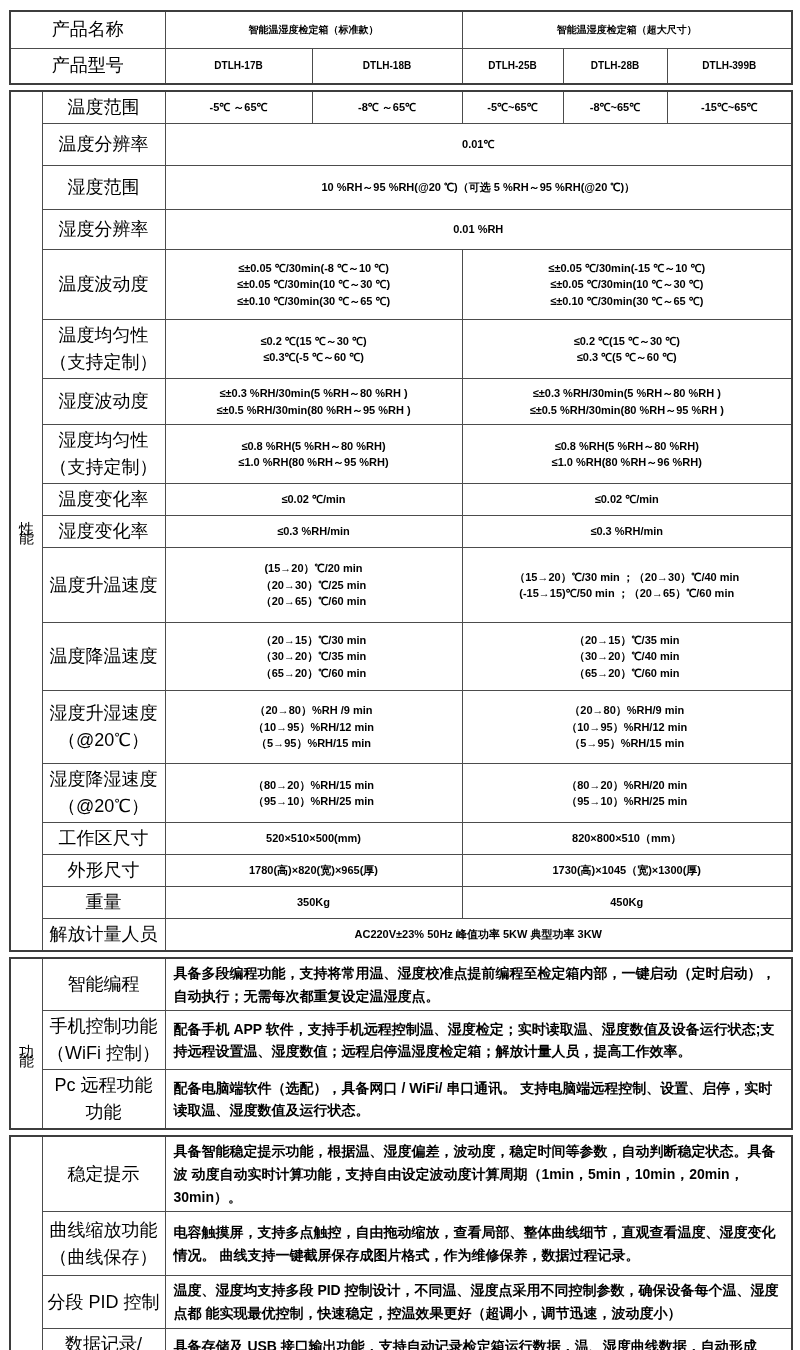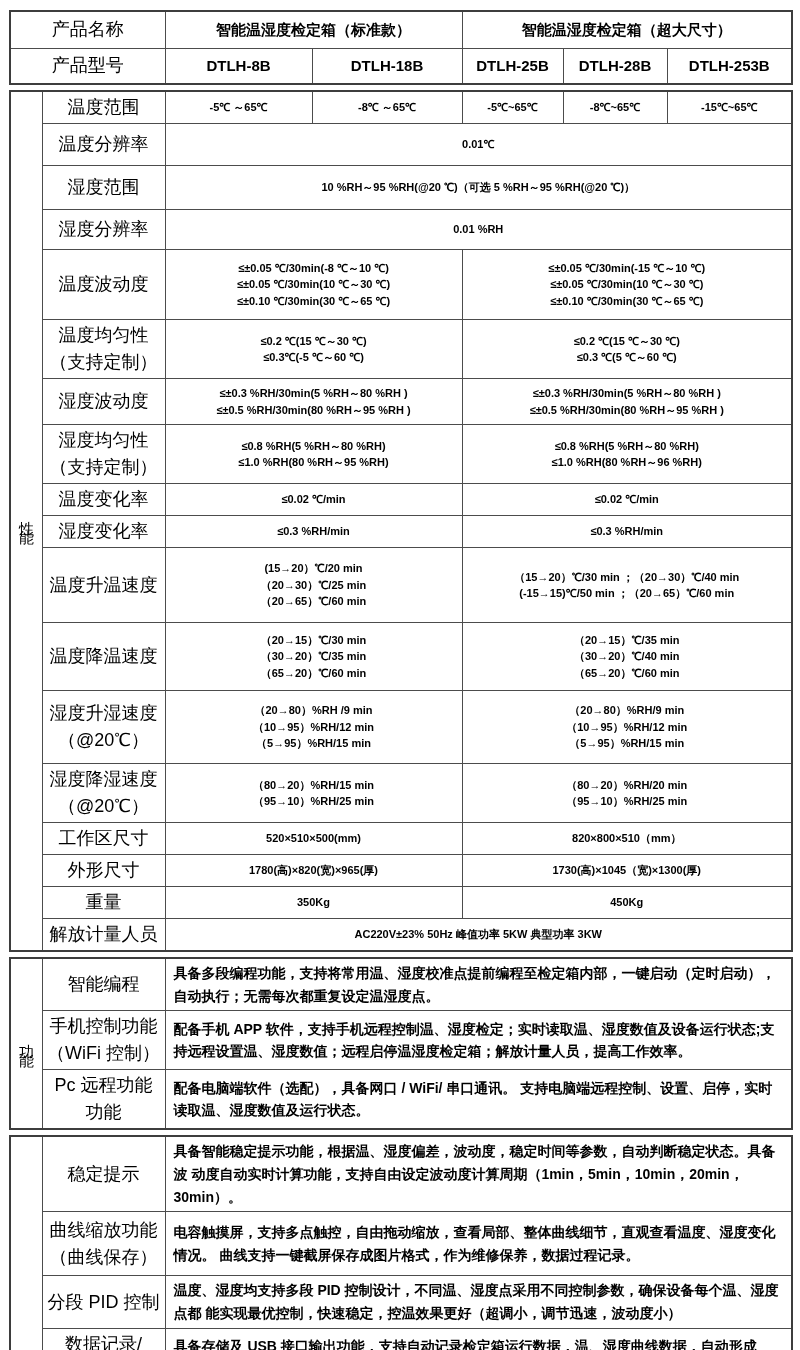--- a/index.html
+++ b/index.html
@@ -21,21 +21,21 @@
     border:1px solid #4c4c4c;
     text-align:center;
     vertical-align:middle;
     padding:2px 4px;
     font-size:14px;
     line-height:1.5;
     white-space:pre-line;
     word-wrap:break-word;
     overflow:hidden;
   }
-  .hd { font-weight:bold; font-size:15px; }
+  .hd { font-weight:bold; font-size:10px; }
   .lbl { font-size:18px; }
   .val { font-weight:bold; font-size:11px; }
   .desc {
     text-align:left;
     padding:3px 8px;
     font-weight:bold;
     font-size:14px;
     line-height:1.62;
   }
   .vcell { padding:0; }
@@ -62,25 +62,25 @@
         <col style="width:125px">
     </colgroup>
     <tbody>
         <tr style="height:37px">
       <td class="lbl">产品名称</td>
       <td class="hd" colspan="2">智能温湿度检定箱（标准款）</td>
       <td class="hd" colspan="3">智能温湿度检定箱（超大尺寸）</td>
     </tr>
     <tr style="height:36px">
       <td class="lbl">产品型号</td>
-      <td class="hd">DTLH-8B</td>
+      <td class="hd">DTLH-17B</td>
       <td class="hd">DTLH-18B</td>
       <td class="hd">DTLH-25B</td>
       <td class="hd">DTLH-28B</td>
-      <td class="hd">DTLH-253B</td>
+      <td class="hd">DTLH-399B</td>
     </tr>
   </tbody>
     </table>
 
   <table>
     <colgroup>
       <col style="width:32px">
         <col style="width:123px">
         <col style="width:147px">
         <col style="width:150px">

